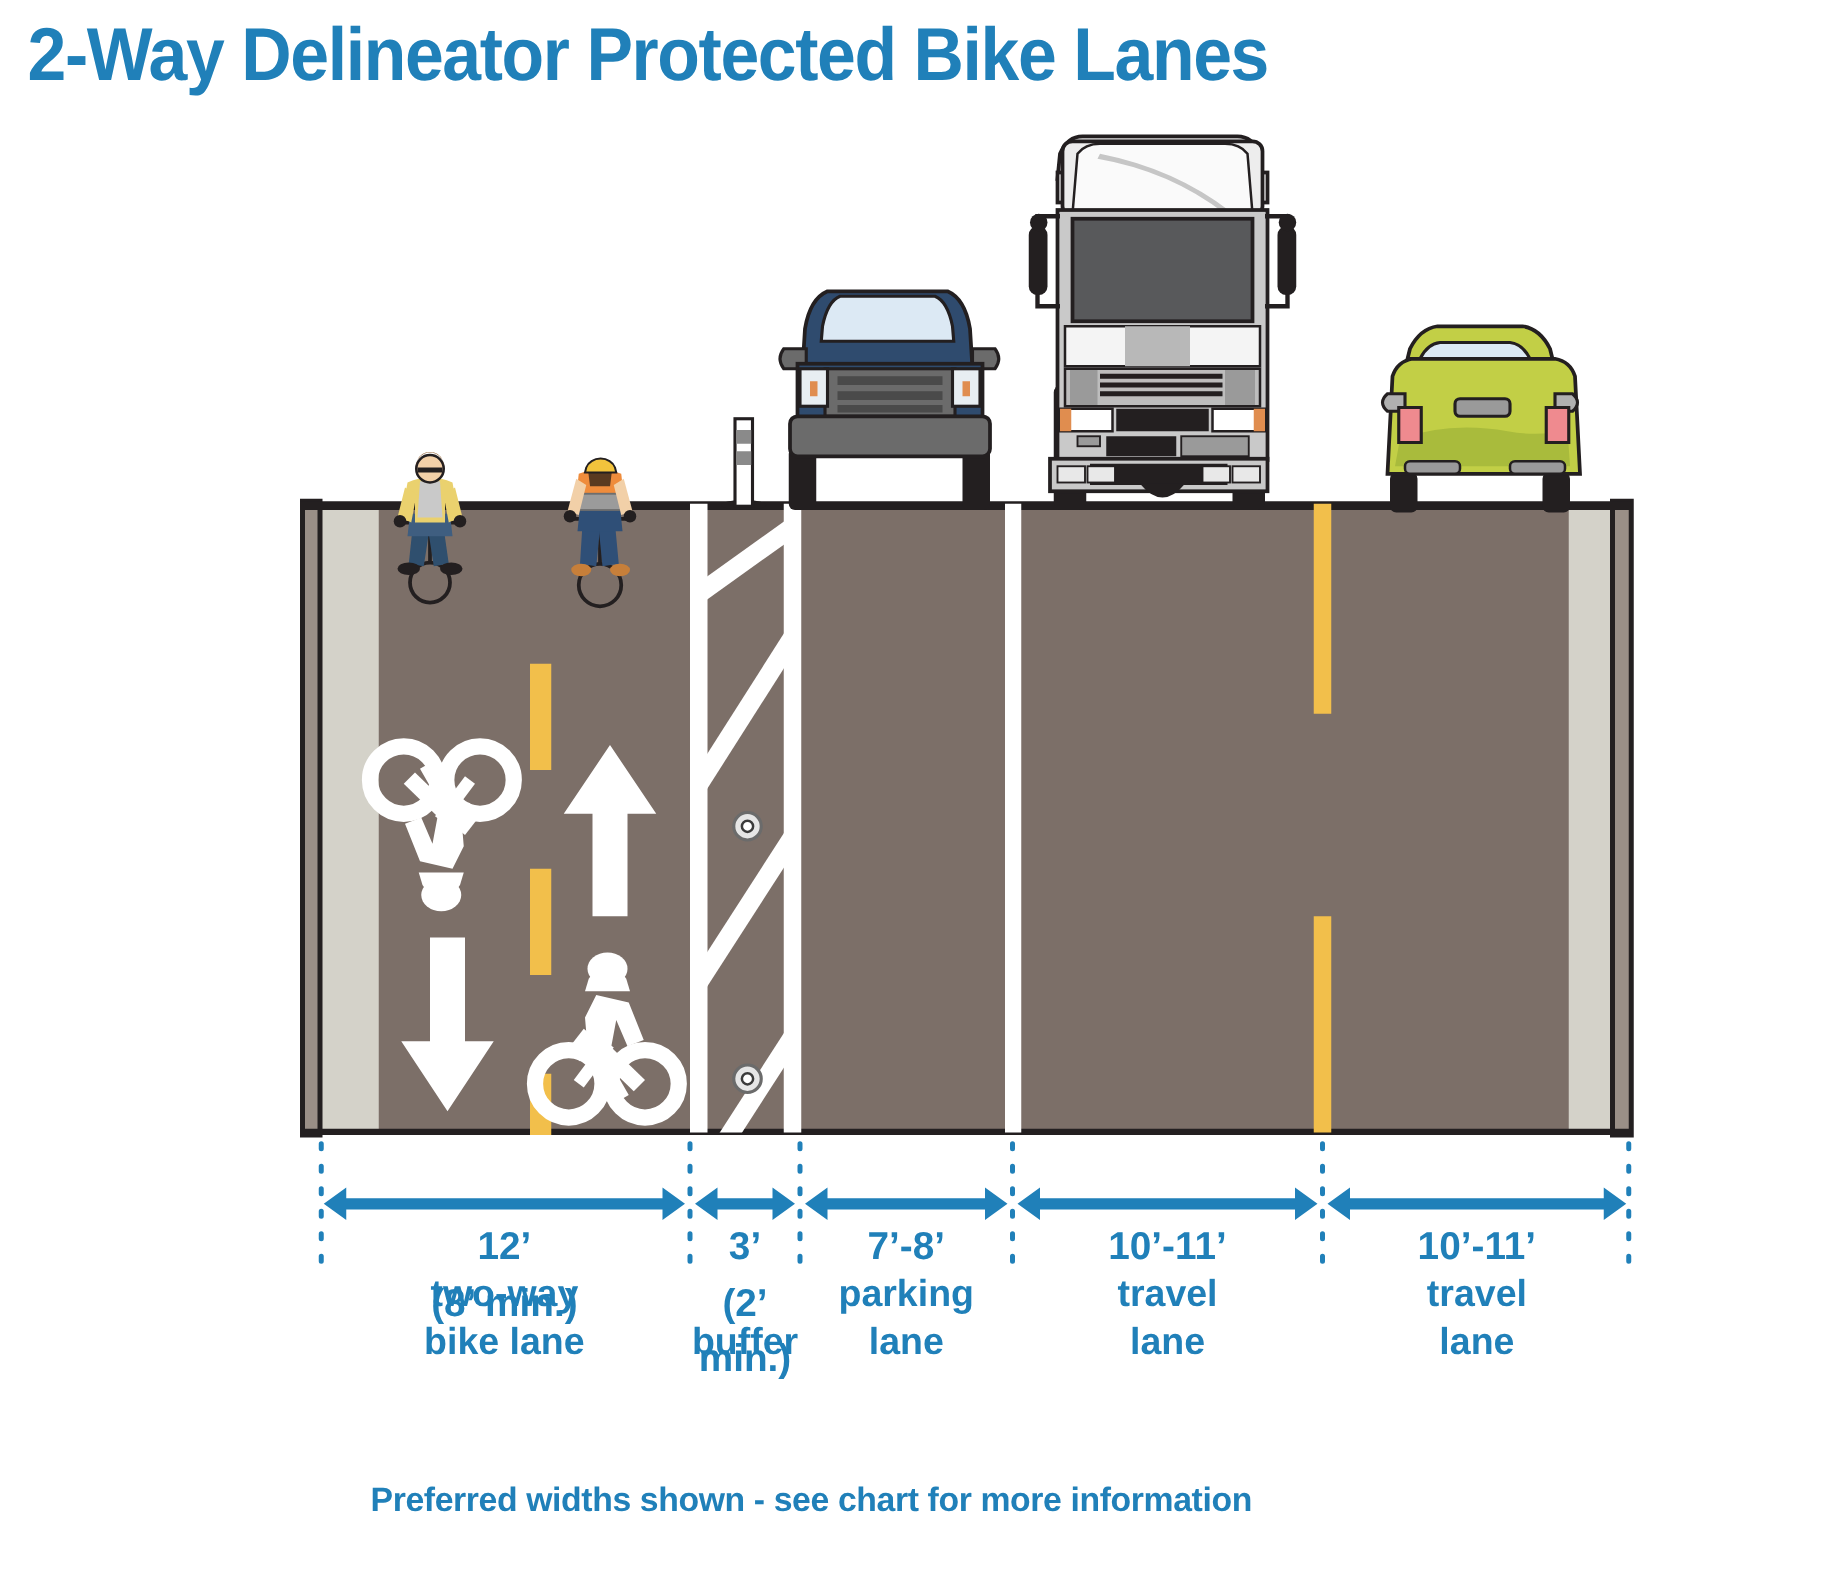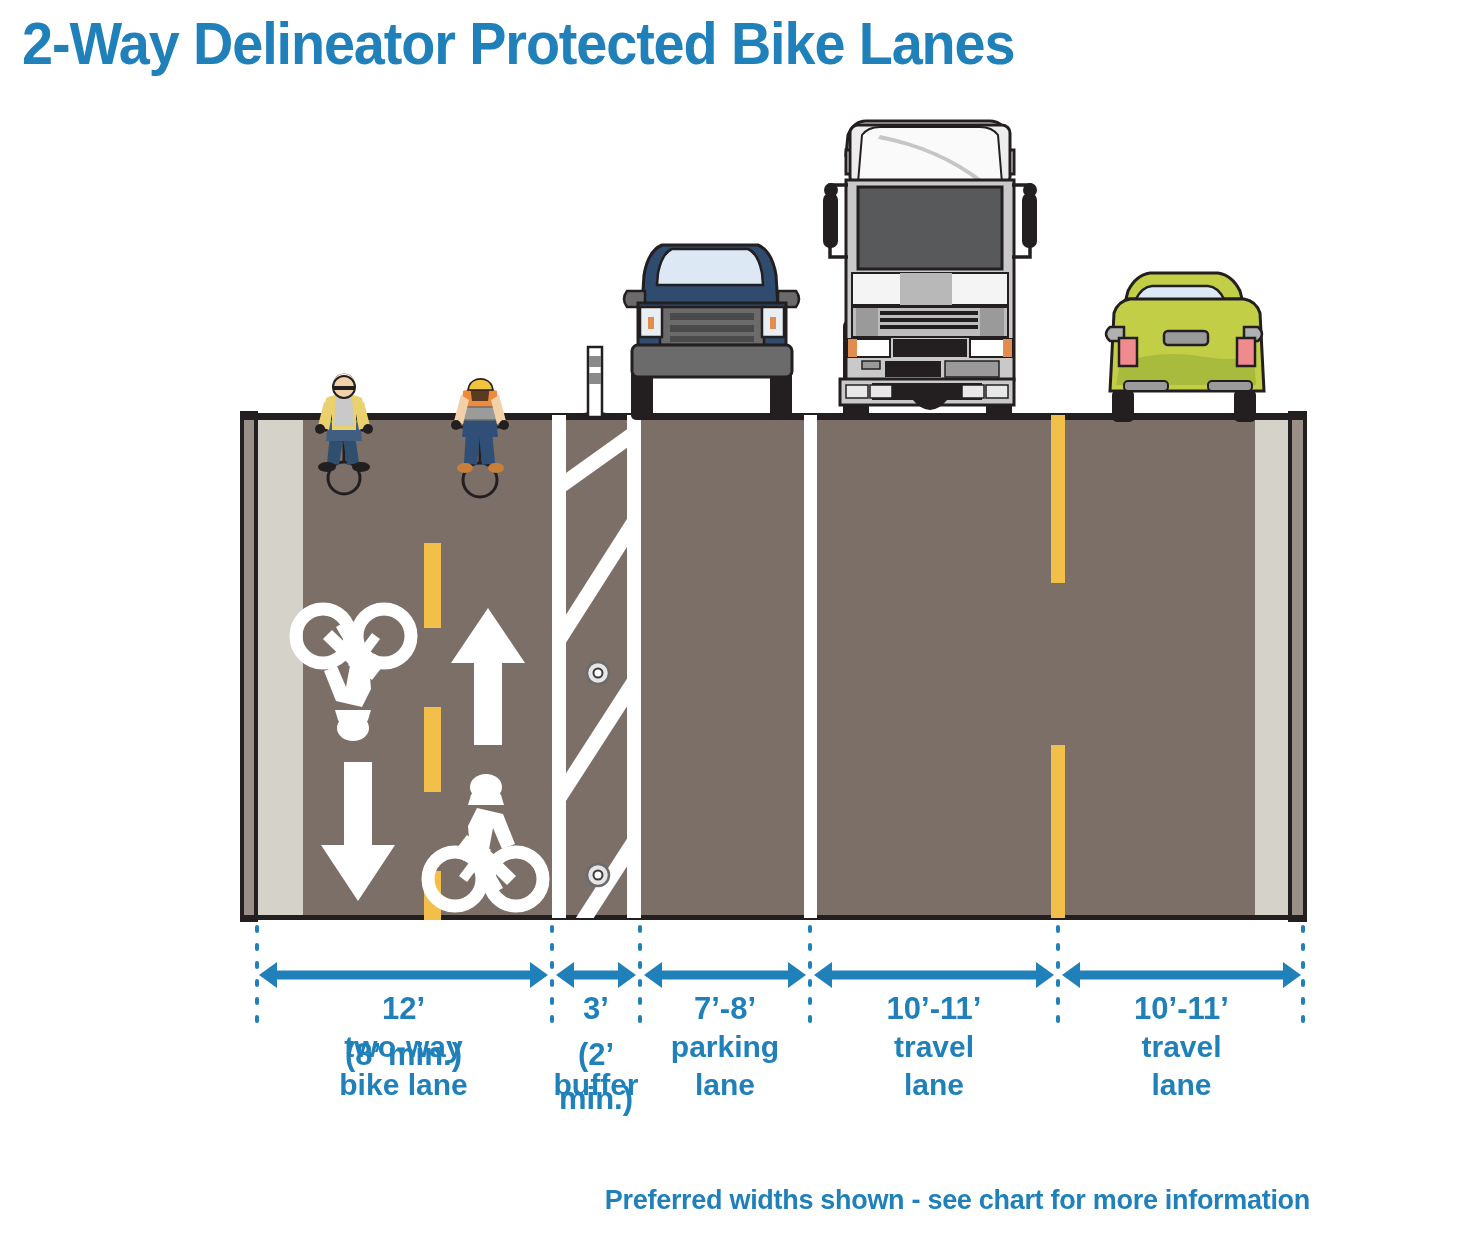--- a/index.html
+++ b/index.html
@@ -23,30 +23,30 @@
     color: #2080b9;
     letter-spacing: -1.2px;
     transform: scaleX(0.93);
     transform-origin: left center;
     white-space: nowrap;
     line-height: 1.05;
   }
   #diagram {
     position: absolute;
     left: 0;
-    top: 95px;
+    top: 83px;
     width: 1462px;
     height: 1070px;
   }
   #footnote {
     position: absolute;
-    left: 12px;
+    left: 0;
     top: 1185px;
     width: 1298px;
-    text-align: right;
+    text-align: center;
     font-size: 27px;
     font-weight: bold;
     color: #2080b9;
     letter-spacing: -0.3px;
   }
   .dim-text {
     font-family: "Liberation Sans", sans-serif;
     font-weight: bold;
     fill: #2080b9;
   }

